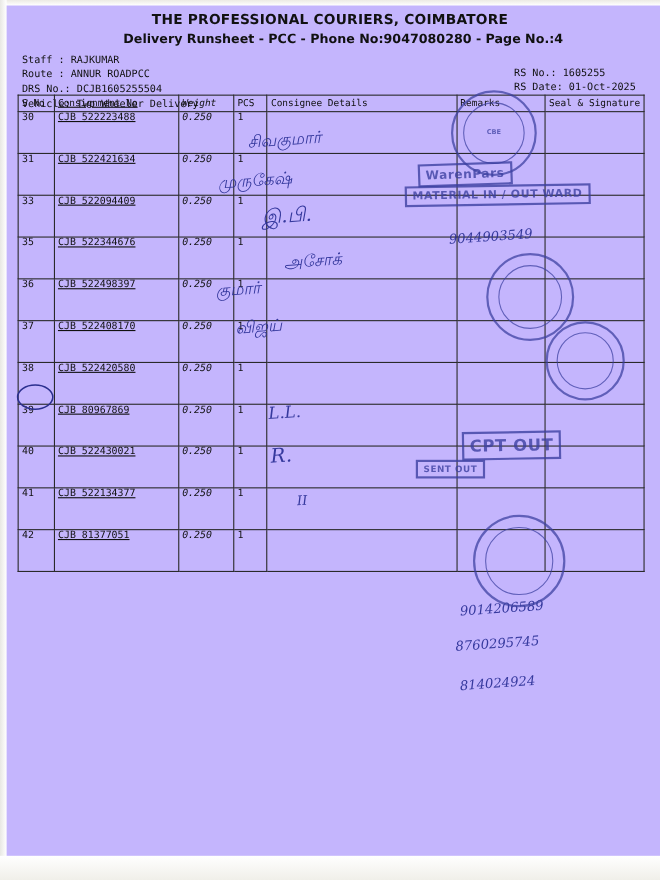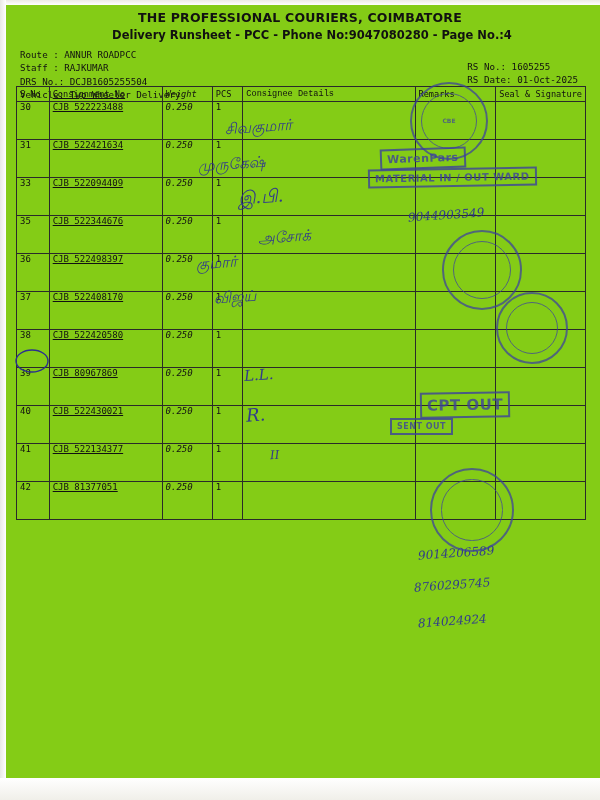--- a/index.html
+++ b/index.html
@@ -11,21 +11,21 @@
     width: 600px;
     height: 800px;
     overflow: hidden;
     font-family: "DejaVu Sans Mono", monospace;
     color: #111;
   }
   .page {
     position: relative;
     width: 600px;
     height: 800px;
-    background: #84cc16;
+    background: #c4b5fd;
   }
   
   .doc-header {
     text-align: center;
     padding-top: 10px;
   }
   .company-title {
     font-family: "DejaVu Sans", sans-serif;
     font-weight: bold;
     font-size: 12.5px;
@@ -76,21 +76,21 @@
     font-size: 8.6px;
     height: 14px;
     line-height: 14px;
     text-align: left;
     white-space: nowrap;
   }
   .col-sno     { width: 26px; text-align: left; }
   .col-cnote   { width: 108px; text-decoration: underline; }
   .col-weight  { width: 44px; text-align: left; font-style: italic; }
   .col-pcs     { width: 24px; text-align: left; }
-  .col-consignee { width: 170px; font-family: Liberation Mono, monospace; }
+  .col-consignee { width: 170px; }
   .col-remarks { width: 76px; }
   .col-seal    { width: auto; }
   tbody tr { height: 38px; }
   tbody td { font-size: 9px; padding-top: 2px; }
   
   .ink {
     position: absolute;
     pointer-events: none;
     color: #2b2f8f;
   }
@@ -166,26 +166,26 @@
   <div class="scan-edge-top"></div>
   <div class="scan-edge-left"></div>
 
   <div class="doc-header">
     <div class="company-title">THE PROFESSIONAL COURIERS, COIMBATORE</div>
     <div class="runsheet-line">Delivery Runsheet - PCC - Phone No:9047080280 - Page No.:4</div>
   </div>
 
   <div class="meta">
     <div class="meta-left">
+      <span>Staff :</span>
+      <span>RAJKUMAR</span>
+    </div>
+    <div class="meta-left">
       <span>Route :</span>
       <span>ANNUR ROADPCC</span>
-    </div>
-    <div class="meta-left">
-      <span>Staff :</span>
-      <span>RAJKUMAR</span>
     </div>
     <div class="meta-left">
       <span>DRS No.:</span>
       <span>DCJB1605255504</span>
     </div>
     <div class="meta-left">
       <span>Vehicle:</span>
       <span>Two Wheeler Delivery</span>
     </div>
     <div class="meta-right">
@@ -326,21 +326,21 @@
   <div class="ink hand small" style="left:270px; top:448px;">II</div>
 
   <div class="ink hand small" style="left:418px; top:546px;">9014206589</div>
   <div class="ink hand small" style="left:414px; top:578px;">8760295745</div>
   <div class="ink hand small" style="left:418px; top:614px;">814024924</div>
   <div class="ink hand small" style="left:408px; top:208px;">9044903549</div>
 
   <div class="stamp stamp-rect" style="left:380px; top:148px; transform:rotate(-2deg);">WarenPars</div>
   <div class="stamp stamp-rect" style="left:368px; top:168px; font-size:10px; transform:rotate(-1deg);">MATERIAL IN / OUT WARD</div>
   <div class="stamp stamp-rect" style="left:420px; top:392px; font-size:15px; transform:rotate(-1deg);">CPT OUT</div>
-  <div class="stamp stamp-rect" style="left:390px; top:418px; font-size:8px;">SENT OUT</div>
+  <div class="stamp stamp-rect" style="left:378px; top:418px; font-size:8px;">SENT OUT</div>
 
   <div class="stamp stamp-round" style="left:410px; top:82px; width:74px; height:74px;">
     <div class="inner">CBE</div>
   </div>
   <div class="stamp stamp-round" style="left:442px; top:230px; width:76px; height:76px;">
     <div class="inner"></div>
   </div>
   <div class="stamp stamp-round" style="left:496px; top:292px; width:68px; height:68px; font-size:5px;">
     <div class="inner"></div>
   </div>

